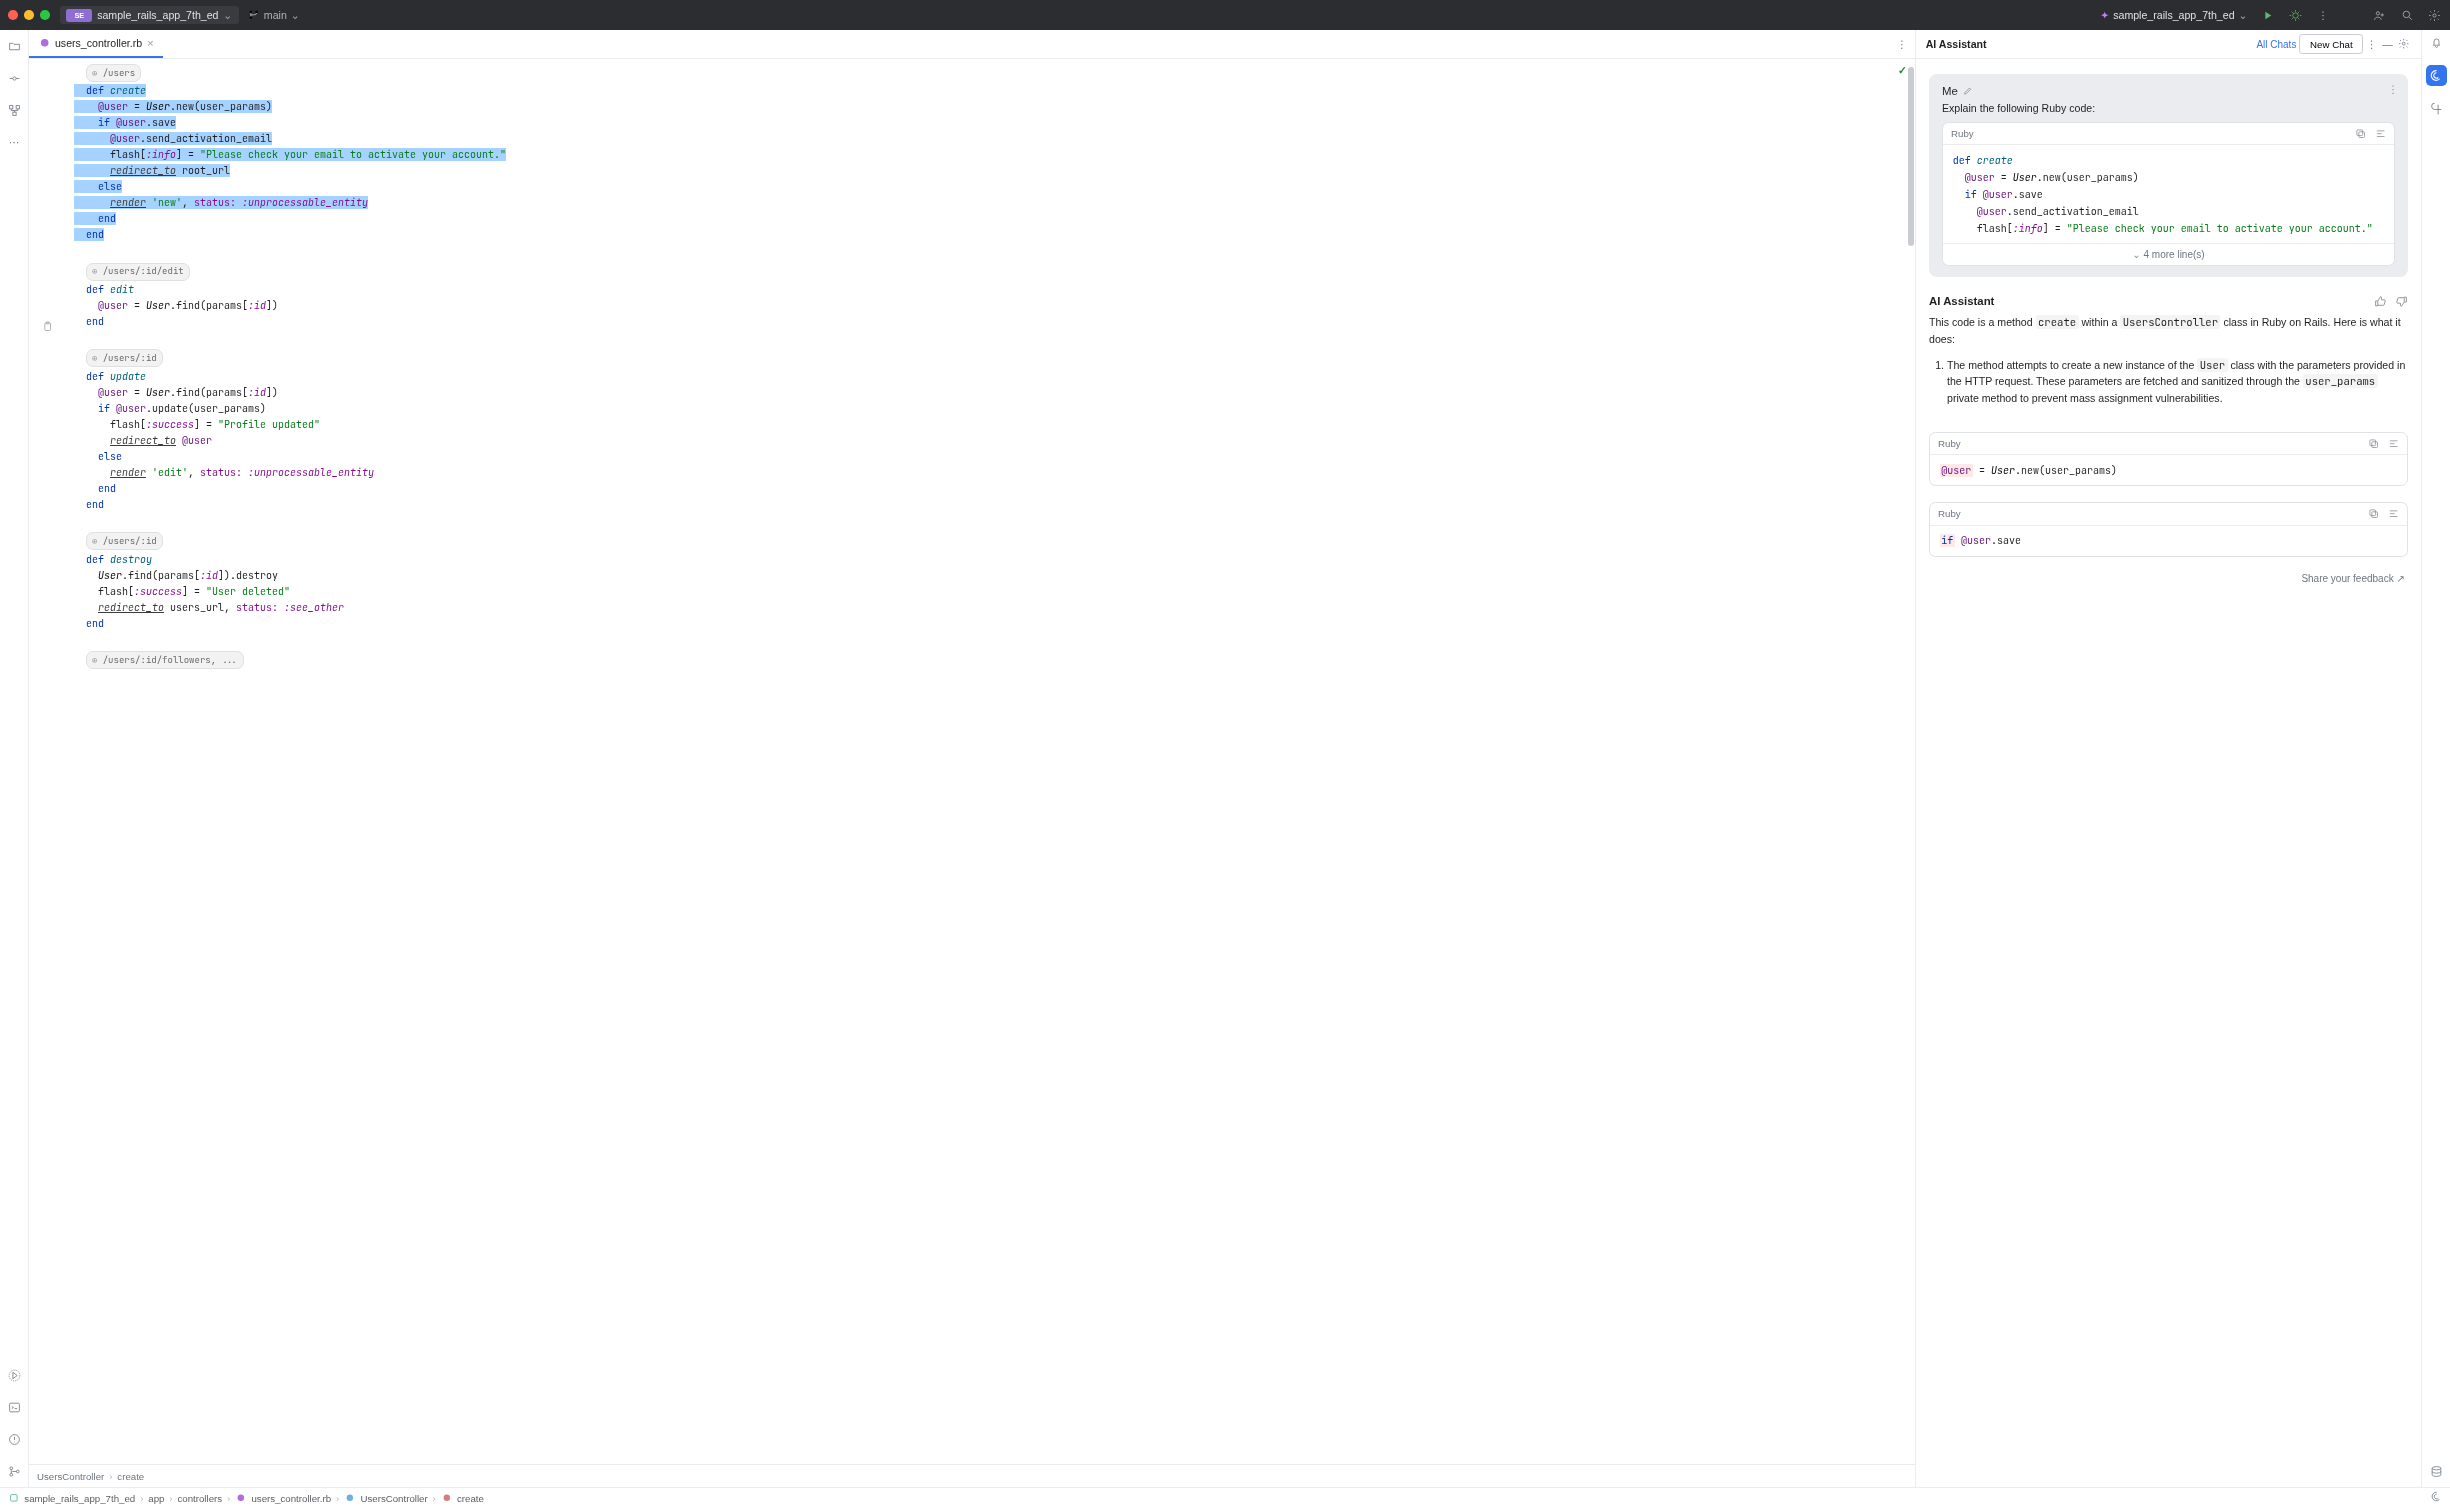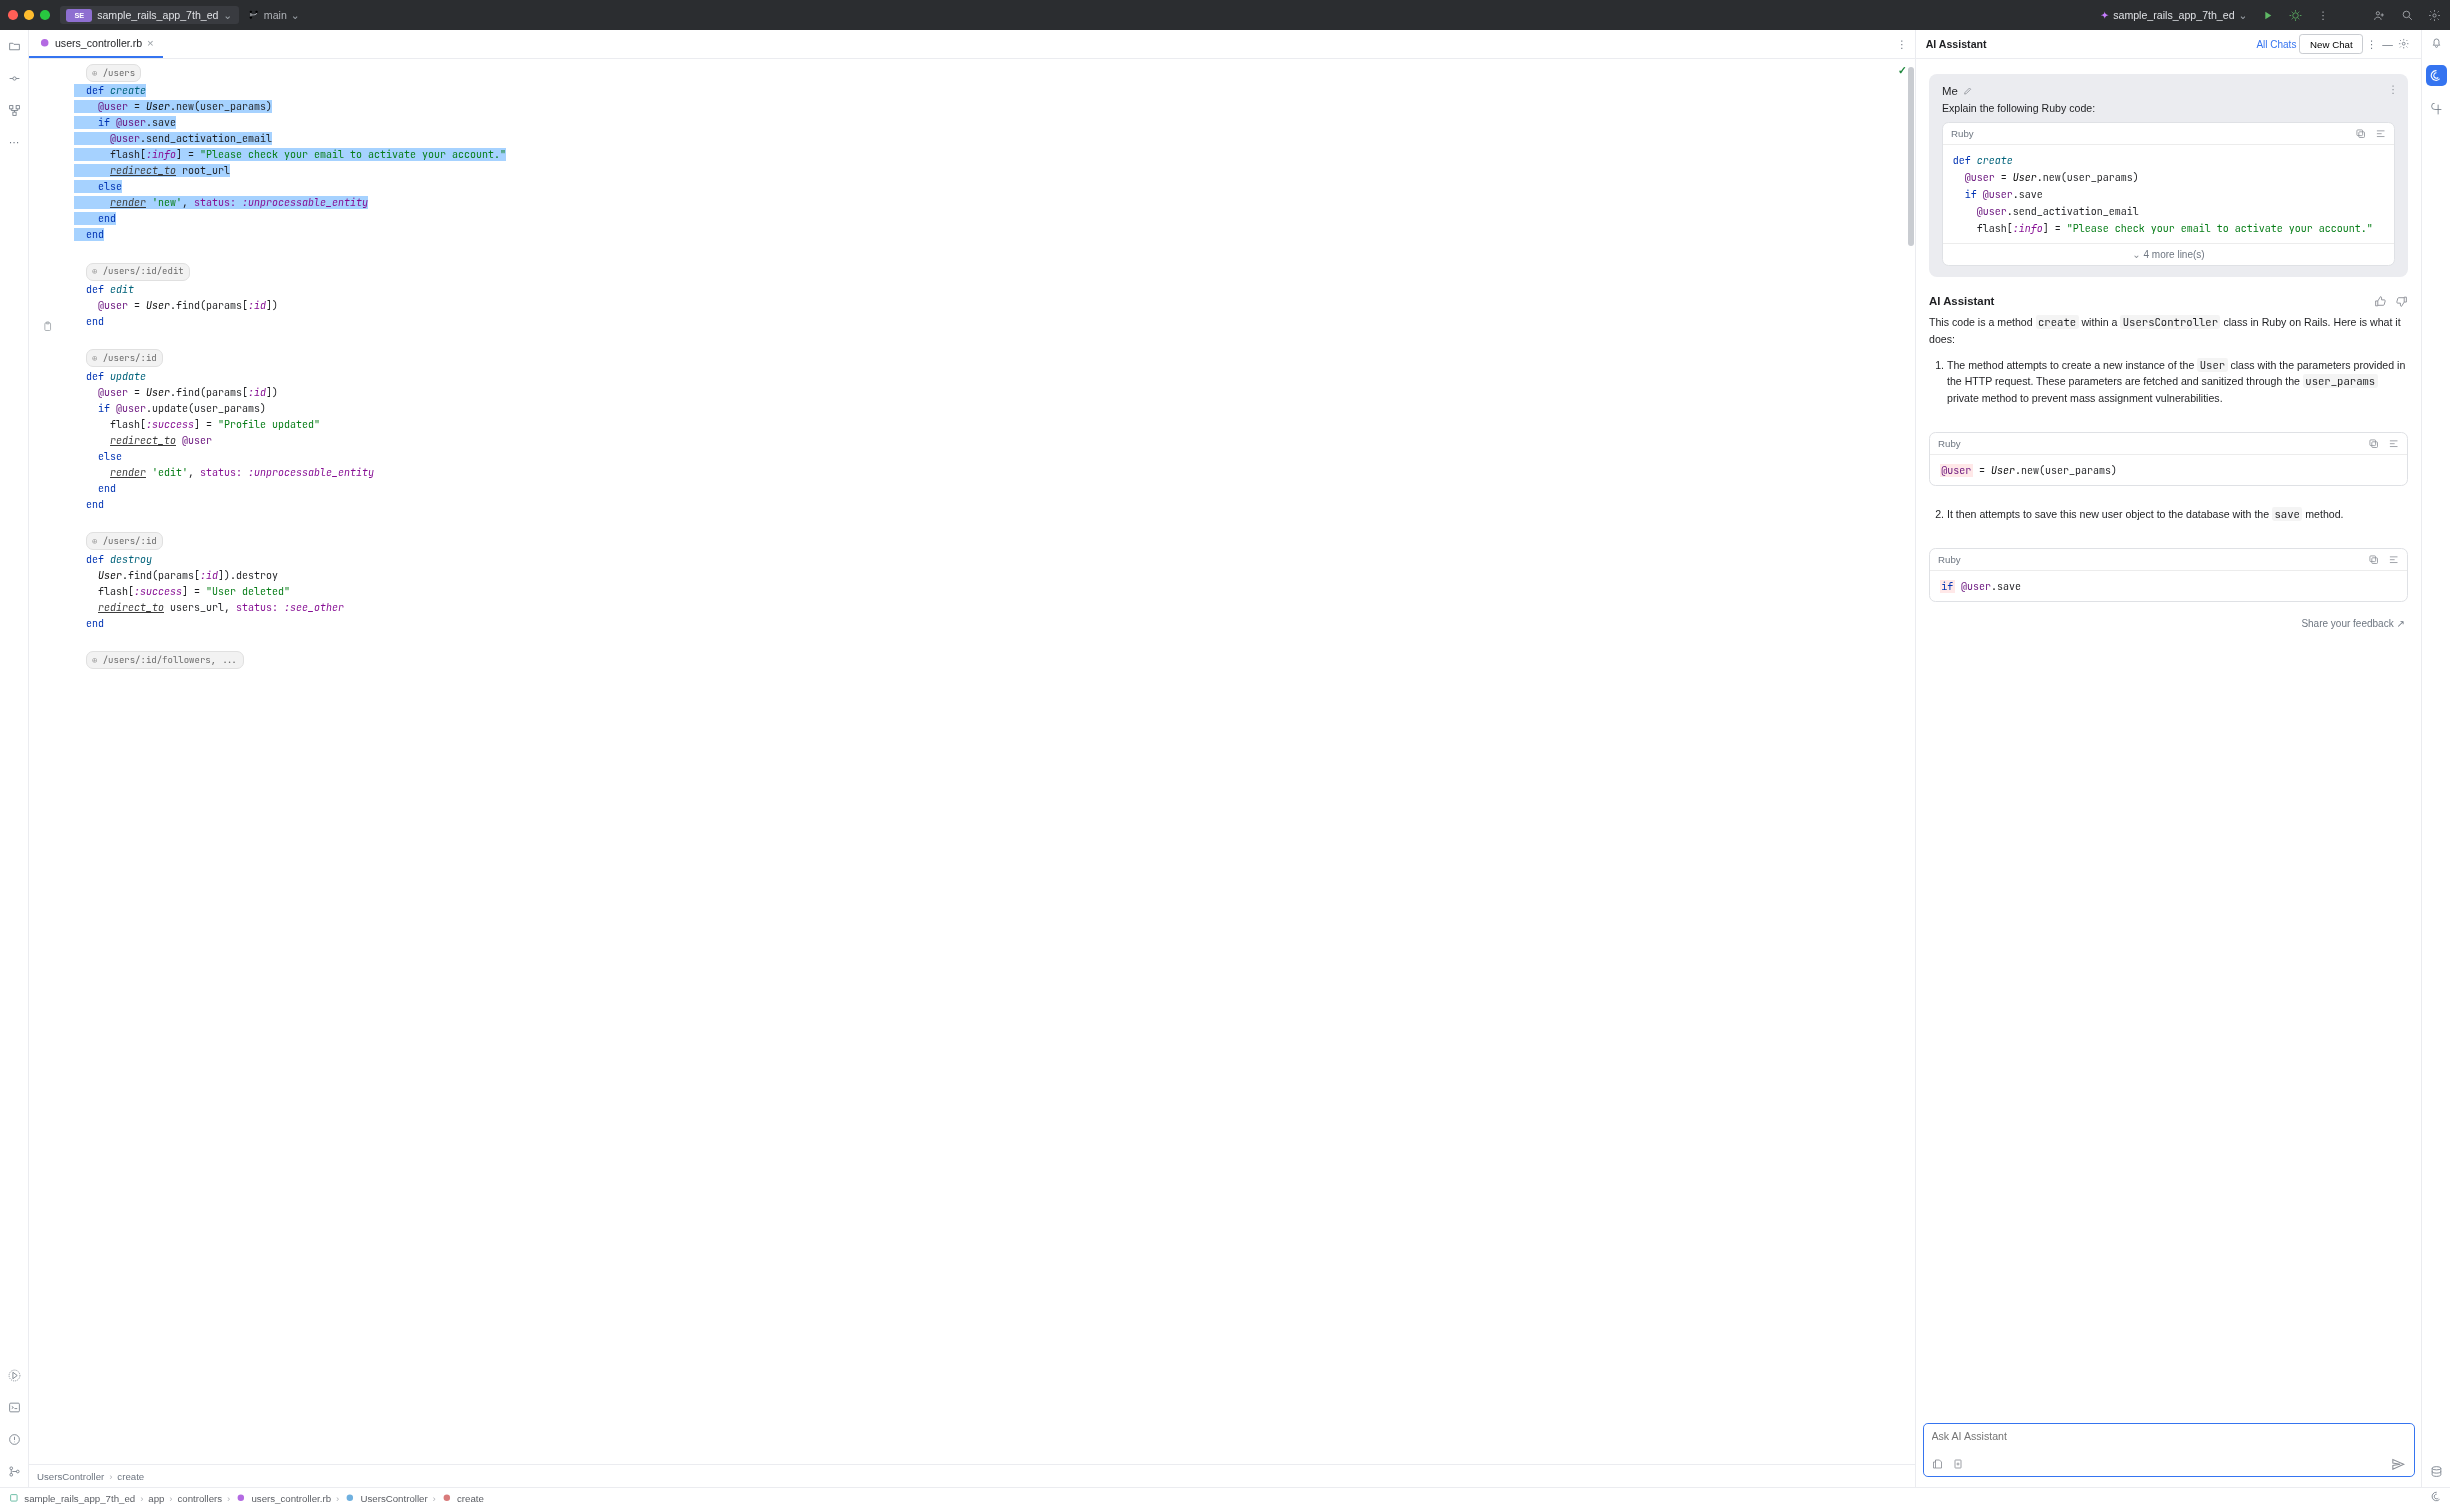--- a/index.html
+++ b/index.html
@@ -399,27 +399,20 @@
               <span>
                   <svg width="11.4" height="11.4" viewBox="0 0 24 24" stroke="#8b8f96" fill="none" stroke-width="1.7">
                     <path d="M4 6h16M4 12h10M4 18h16"></path>
                   </svg>
                 </span>
             </div>
           </div>
 <div class="code-card-body"><span class="small-code-hl"><span class="ivar">@user</span></span> = <span class="cls">User</span>.new(user_params)</div>
         </div>
 
-        <div class="assistant-block">
-          <ol class="assistant-list" start="2">
-            <li>
-              <span>It then attempts to save this new user object to the database with the </span><span class="mono-inline">save</span><span> method.</span>
-            </li>
-          </ol>
-        </div>
 
         <div class="small-code">
           <div class="code-card-hd">
             <span>Ruby</span>
             <div class="rt">
               <span>
                   <svg width="11.4" height="11.4" viewBox="0 0 24 24" stroke="#8b8f96" fill="none" stroke-width="1.7">
                     <rect x="8" y="8" width="12" height="12" rx="2"></rect>
                     <rect x="4" y="4" width="12" height="12" rx="2"></rect>
                   </svg>
@@ -430,42 +423,20 @@
                   </svg>
                 </span>
             </div>
           </div>
 <div class="code-card-body"><span class="small-code-hl"><span class="kw">if</span></span> <span class="ivar">@user</span>.save</div>
         </div>
 
         <div class="feedback-link">Share your feedback ↗</div>
       </div>
 
-      <div class="ai-input-wrap">
-        <input class="ai-input" placeholder="Ask AI Assistant" style="">
-        <div class="ai-input-row">
-          <span>
-            <svg width="12" height="12" viewBox="0 0 24 24" stroke="#8b8f96" fill="none" stroke-width="1.7">
-                <path d="M7 4h8l4 4v12H7z"></path>
-                <path d="M7 4v4H3v12h4"></path>
-              </svg>
-          </span>
-          <span>
-            <svg width="12" height="12" viewBox="0 0 24 24" stroke="#8b8f96" fill="none" stroke-width="1.7">
-                <rect x="6" y="4" width="12" height="16" rx="1"></rect>
-                <circle cx="12" cy="12" r="2"></circle>
-              </svg>
-          </span>
-          <span class="send">
-            <svg width="14.6" height="14.6" viewBox="0 0 24 24" stroke="#8b8f96" fill="none" stroke-width="1.7">
-                <path d="M3 20l18-8L3 4v6l12 2-12 2z"></path>
-              </svg>
-          </span>
-        </div>
-      </div>
     </div>
 
     <div class="right-strip">
       <div class="strip-icon">
         <svg viewBox="0 0 24 24">
             <path d="M6 17h12l-1.5-2V10a4.5 4.5 0 0 0-9 0v5L6 17zM10 19a2 2 0 0 0 4 0"></path>
           </svg>
       </div>
       <div class="ai-logo-badge">
         <svg width="13" height="13" viewBox="0 0 24 24" stroke="#fff" fill="none" stroke-width="2">

